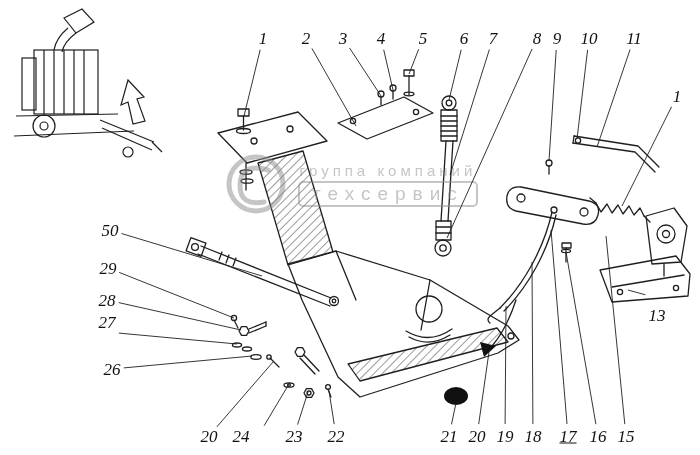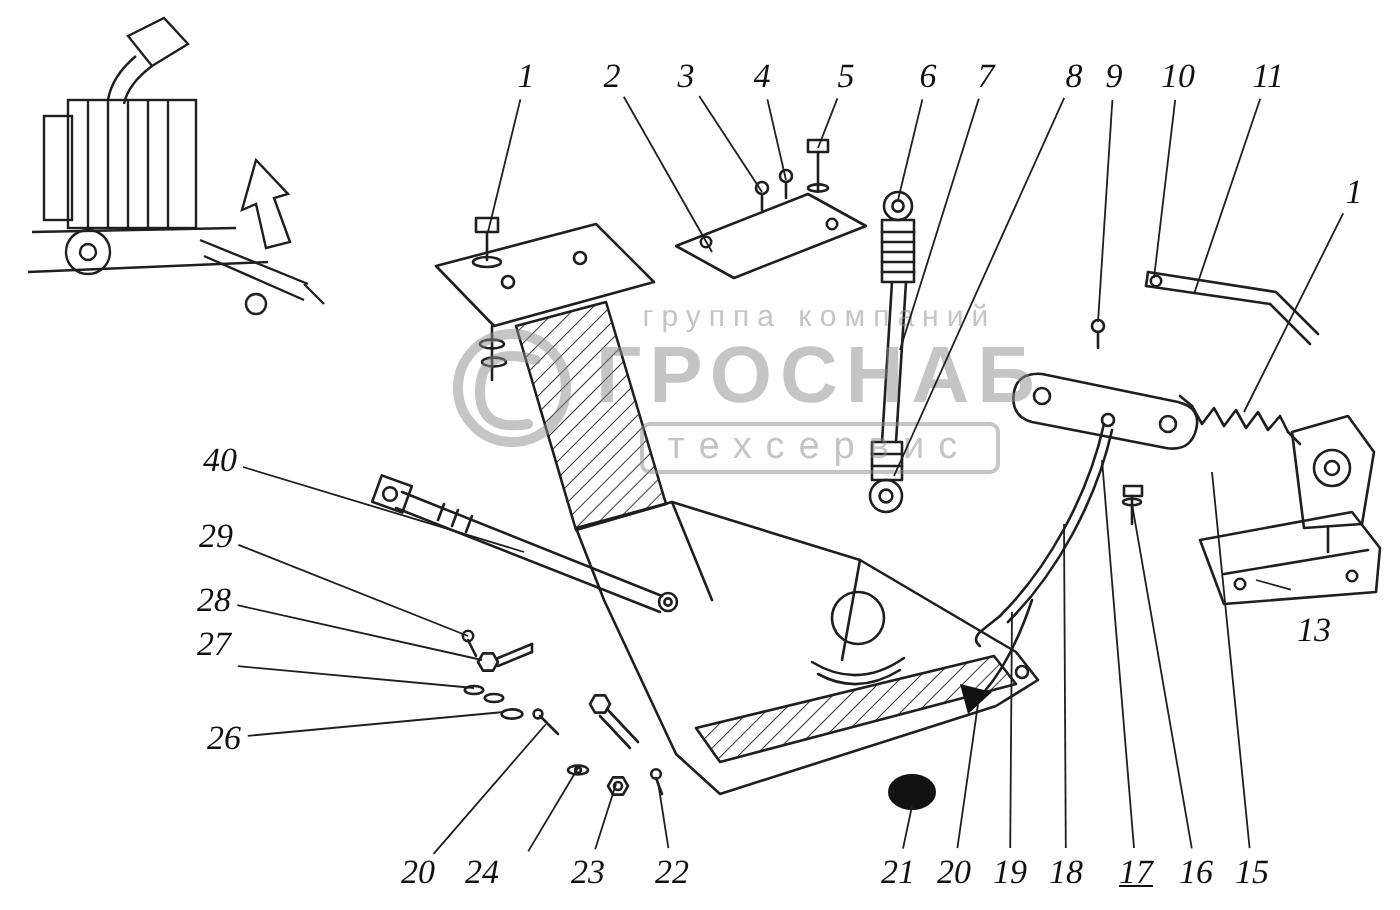--- a/index.html
+++ b/index.html
@@ -211,21 +211,20 @@
     </g>
   </svg>
 
   <div class="watermark">
     <svg width="68" height="68" viewBox="-34 -34 68 68">
       <circle r="27" fill="none" stroke="#8c8c8c" stroke-width="5"></circle>
       <path d="M12,-14 Q-16,-22 -16,2 Q-16,22 8,18" fill="none" stroke="#8c8c8c" stroke-width="5" stroke-linecap="round"></path>
     </svg>
     <div class="wm-text">
       <div class="wm-line1">группа компаний</div>
-      <div class="wm-line2">ГРОСНАБ</div>
       <div class="wm-line3">техсервис</div>
     </div>
   </div>
 
   <svg id="leader-lines" class="layer" width="700" height="455" viewBox="0 0 700 455" stroke="#1f1f1f" stroke-width="0.9">
       <line x1="260.2" y1="49.7" x2="244" y2="116"></line>
       <line x1="311.9" y1="48.4" x2="356" y2="126"></line>
       <line x1="349.6" y1="48.0" x2="381" y2="96"></line>
       <line x1="383.7" y1="49.7" x2="393" y2="90"></line>
       <line x1="418.7" y1="49.2" x2="409" y2="74"></line>
@@ -262,21 +261,21 @@
       <div class="callout" style="left: 381px; top: 38px;">4</div>
       <div class="callout" style="left: 423px; top: 38px;">5</div>
       <div class="callout" style="left: 464px; top: 38px;">6</div>
       <div class="callout" style="left: 493px; top: 38px;">7</div>
       <div class="callout" style="left: 537px; top: 38px;">8</div>
       <div class="callout" style="left: 557px; top: 38px;">9</div>
       <div class="callout" style="left: 589px; top: 38px;">10</div>
       <div class="callout" style="left: 634px; top: 38px;">11</div>
       <div class="callout" style="left: 677px; top: 96px;">1</div>
       <div class="callout" style="left: 657px; top: 298px; margin-top: 17px;">13</div>
-      <div class="callout" style="left: 110px; top: 230px;">40</div>
+      <div class="callout" style="left: 110px; top: 230px;">50</div>
       <div class="callout" style="left: 108px; top: 268px;">29</div>
       <div class="callout" style="left: 107px; top: 300px;">28</div>
       <div class="callout" style="left: 107px; top: 322px; font-style: italic;">27</div>
       <div class="callout" style="left: 112px; top: 369px;">26</div>
       <div class="callout" style="left: 209px; top: 436px;">20</div>
       <div class="callout" style="left: 241px; top: 436px;">24</div>
       <div class="callout" style="left: 294px; top: 436px;">23</div>
       <div class="callout" style="left: 336px; top: 436px;">22</div>
       <div class="callout" style="left: 449px; top: 436px;">21</div>
       <div class="callout" style="left: 477px; top: 436px;">20</div>

